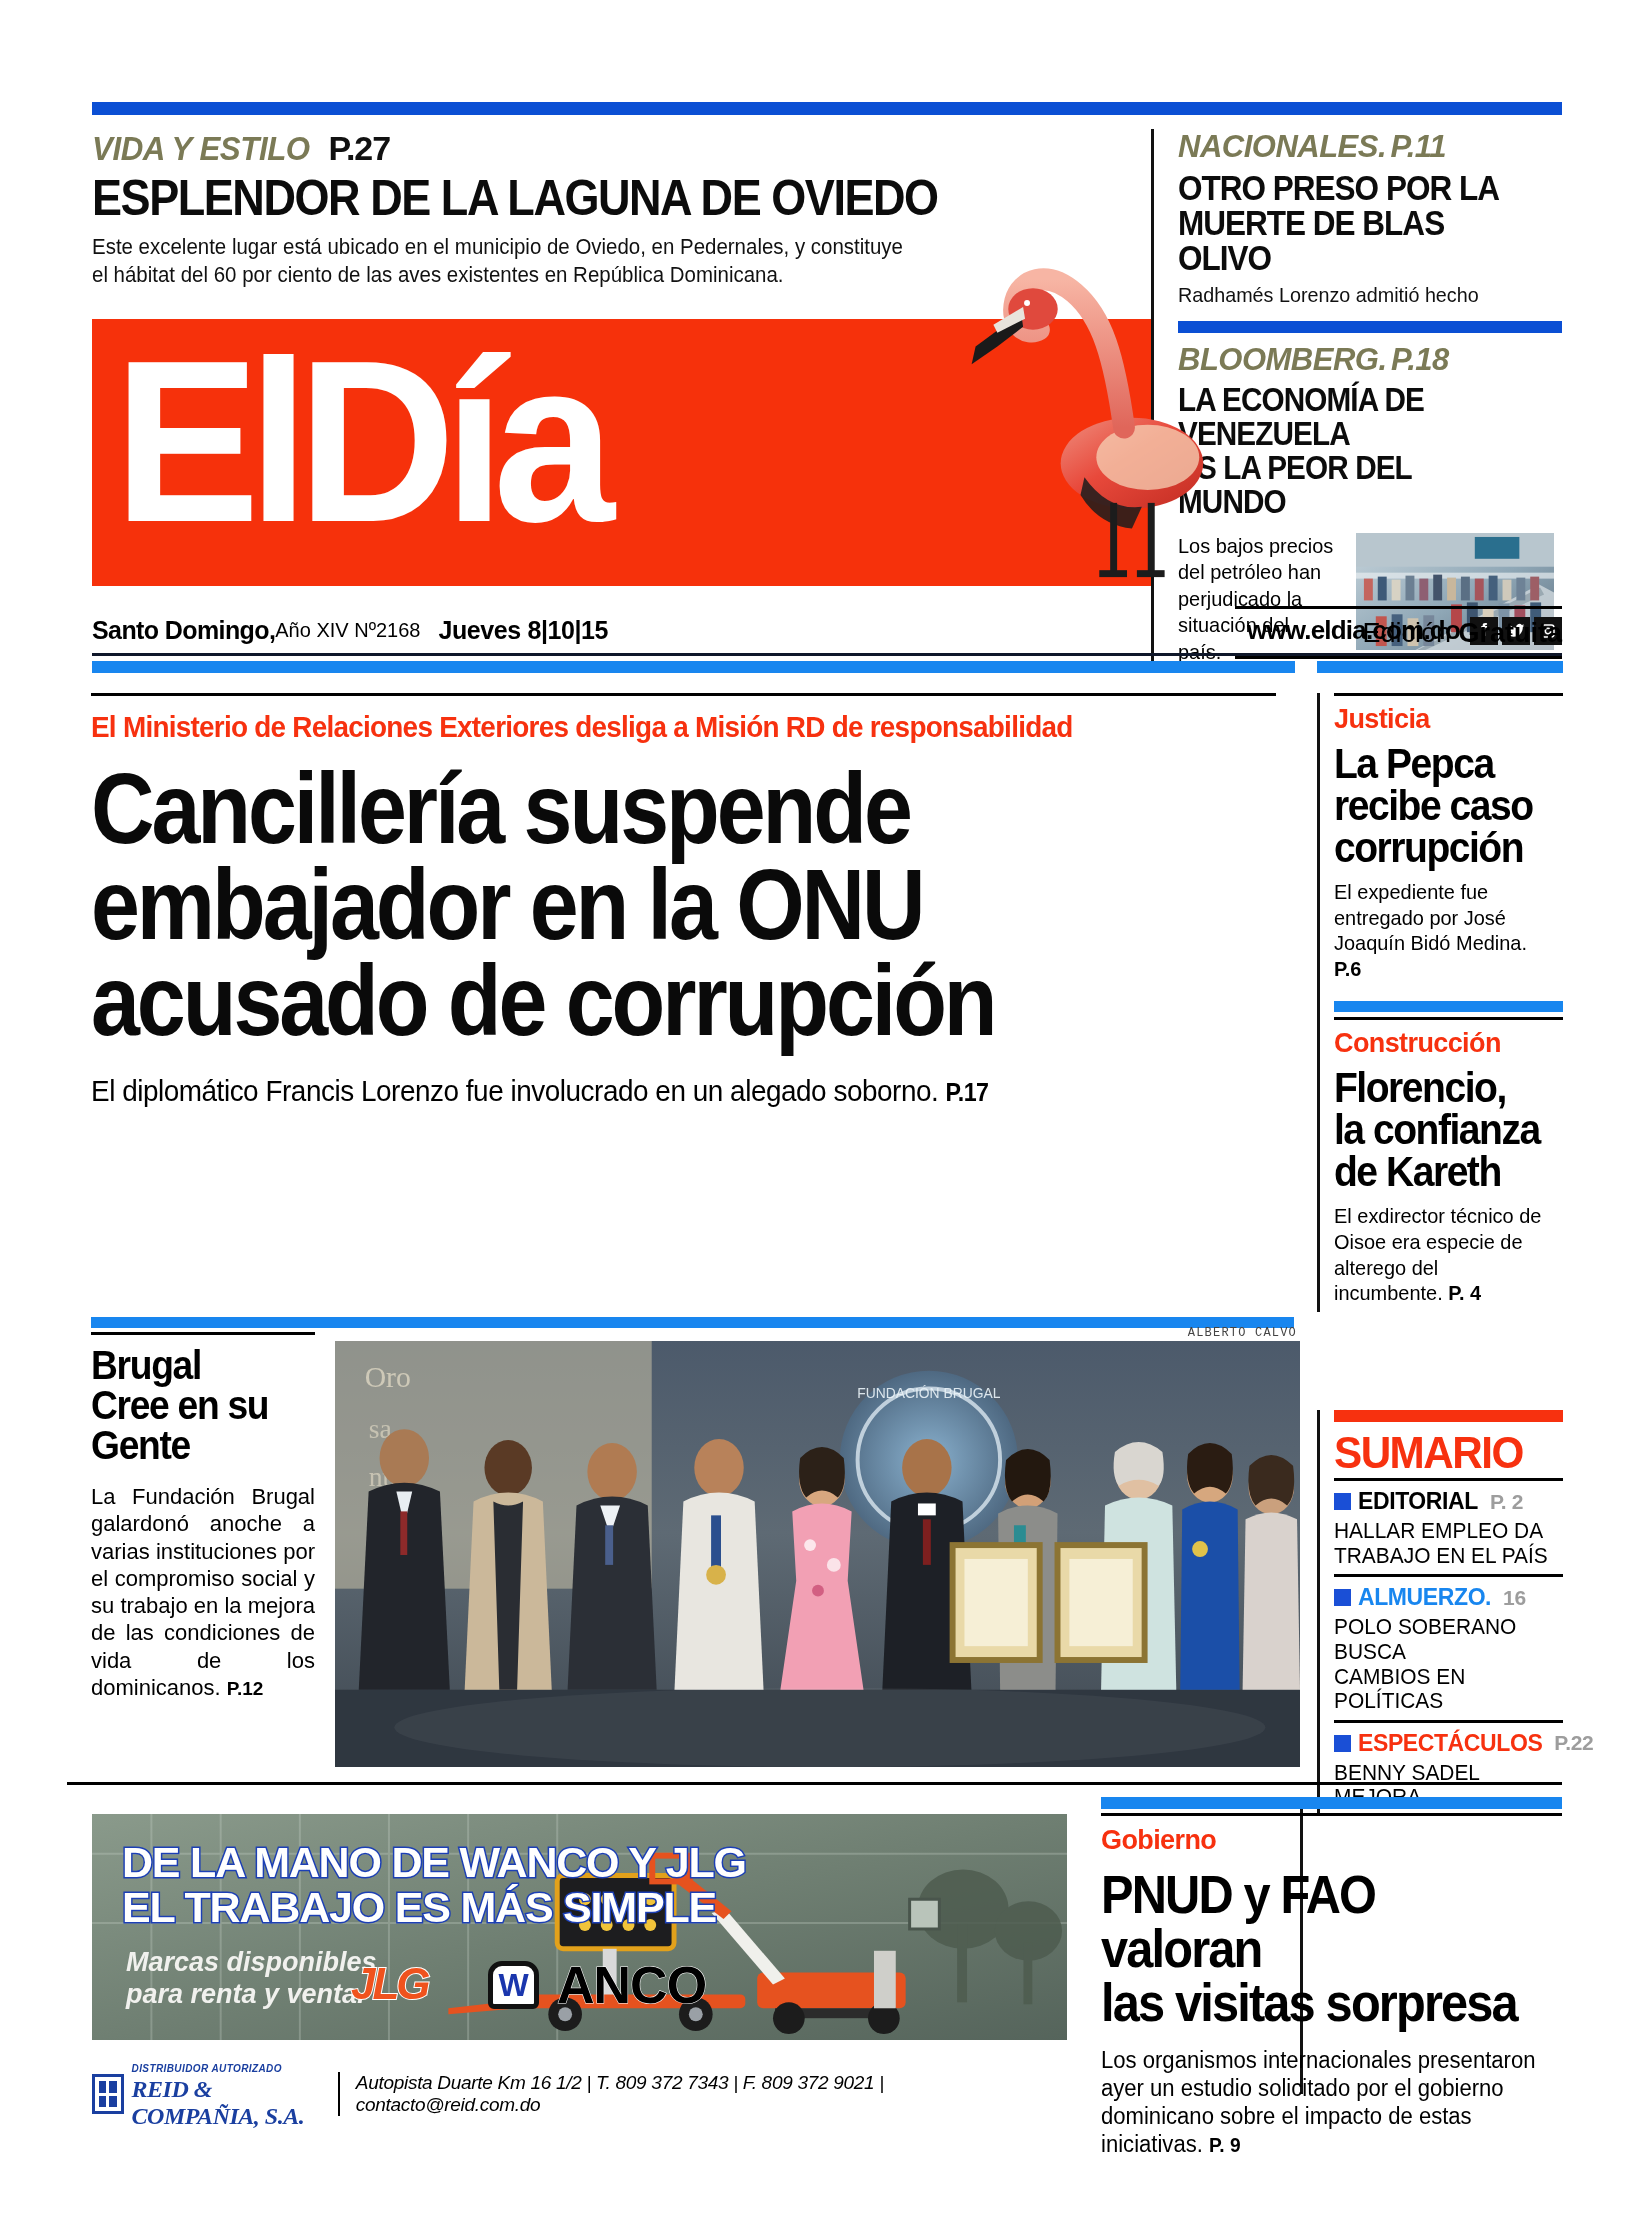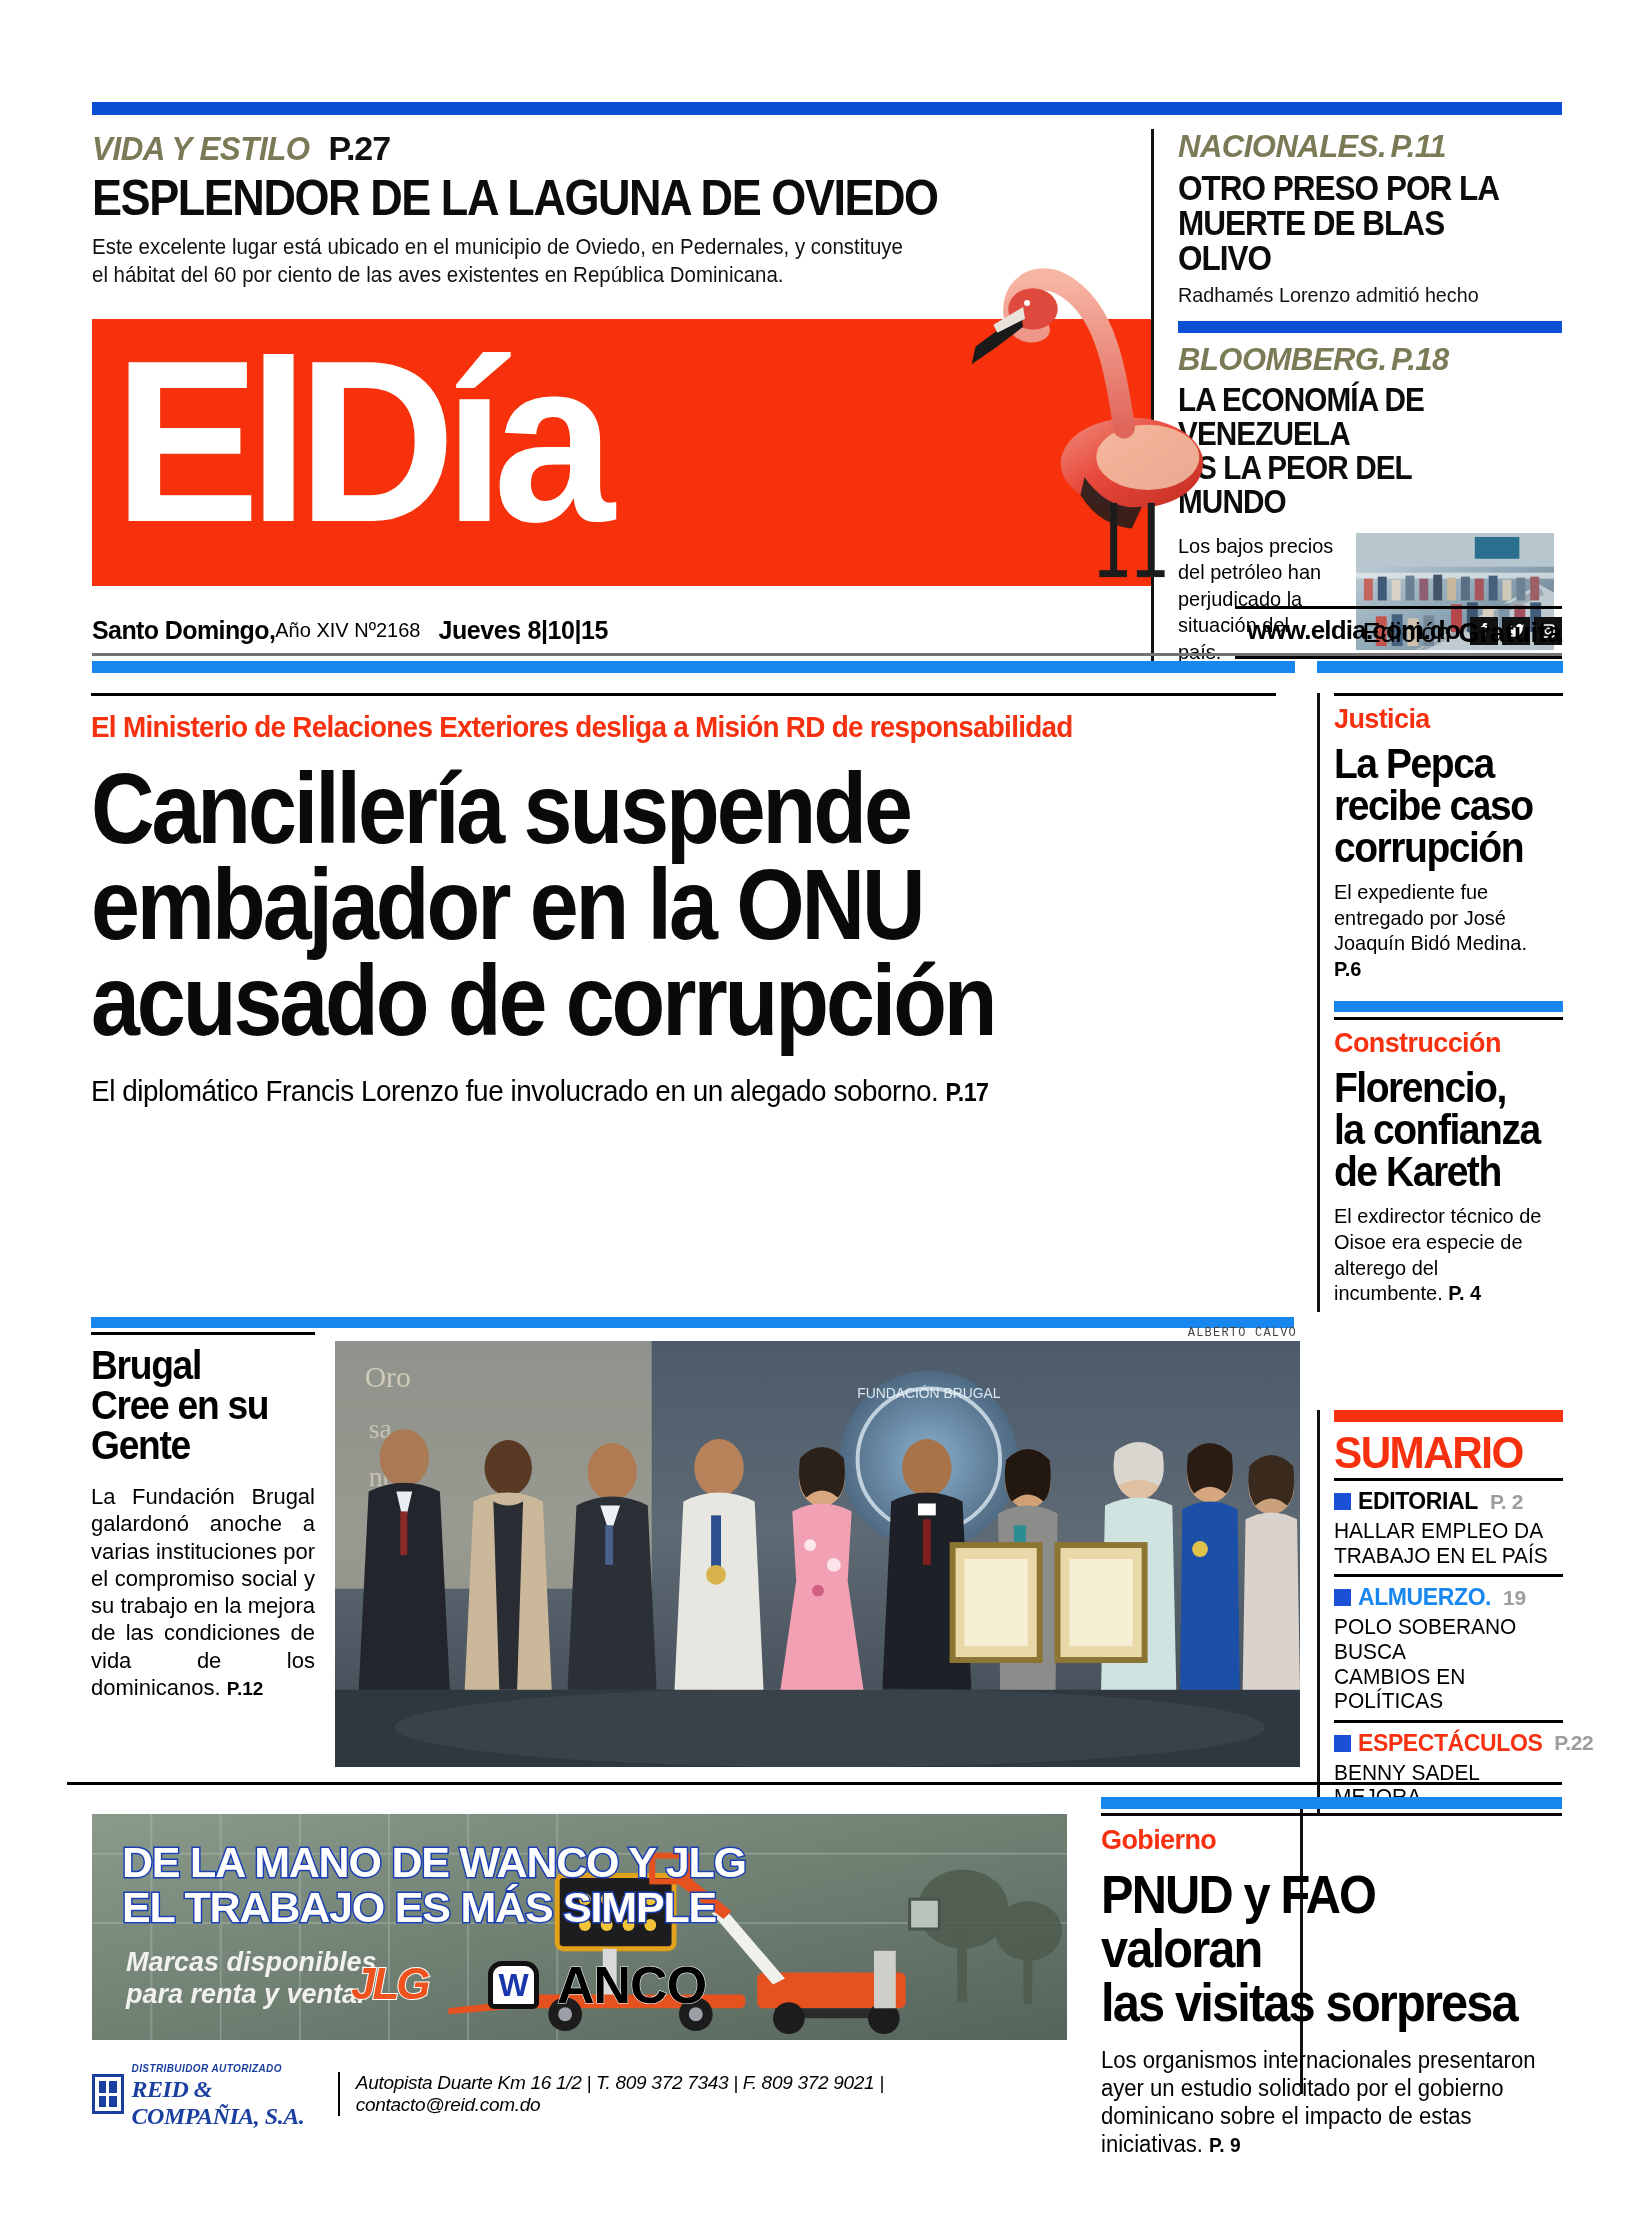--- a/index.html
+++ b/index.html
@@ -58,21 +58,21 @@
   .eldia-word {
     position:absolute; left:22px; top:8px;
     font-family:"Liberation Sans", sans-serif;
     font-weight:800; font-size:230px; line-height:230px; color:#fff;
     letter-spacing:-12px; transform:scaleX(0.95); transform-origin:left top;
   }
   .flamingo-wrap { position:absolute; left:861px; top:-119px; width:297px; height:396px; }
 
   
   .dateline { position:absolute; left:92px; top:606px; width:1470px; }
-  .dl-inner { display:flex; align-items:center; border-bottom:3px solid #737373; padding:9px 0 7px 0; }
+  .dl-inner { display:flex; align-items:center; border-bottom:3px solid #0f172a; padding:9px 0 7px 0; }
   .dl-city { font-weight:800; font-size:25px; letter-spacing:-0.6px; }
   .dl-year { font-size:20px; margin-left:0; }
   .dl-date { font-weight:800; font-size:25px; margin-left:18px; letter-spacing:-0.4px; }
   .dl-web  { margin-left:auto; font-weight:800; font-size:26px; letter-spacing:-0.8px; }
   .social { display:flex; gap:4px; margin-left:10px; }
   .sq { width:28px; height:28px; background:#111; color:#fff; display:flex;
         align-items:center; justify-content:center; font-size:18px; font-weight:700; }
   .dl-free { position:absolute; right:0; top:0; width:327px; text-align:right;
              border-top:3px solid #000; border-bottom:3px solid #000; padding:9px 0 7px 0; font-size:27px; }
   .dl-free b { font-weight:800; }
@@ -360,21 +360,21 @@
         <span class="sum-pg">P. 2</span>
       </div>
       <div class="sum-txt">HALLAR EMPLEO DA</div>
       <div class="sum-txt" style="margin-top:0">TRABAJO EN EL PAÍS</div>
     </div>
 
     <div class="sum-item">
       <div class="sum-lbl" style="color:#1886ef">
         <span class="bullet" style="background:#1a4fd6"></span>
         <span>ALMUERZO.</span>
-        <span class="sum-pg">19</span>
+        <span class="sum-pg">16</span>
       </div>
       <div class="sum-txt">POLO SOBERANO BUSCA</div>
       <div class="sum-txt" style="margin-top:0">CAMBIOS EN POLÍTICAS</div>
     </div>
 
     <div class="sum-item">
       <div class="sum-lbl" style="color:#f7310f">
         <span class="bullet" style="background:#1a4fd6"></span>
         <span>ESPECTÁCULOS</span>
         <span class="sum-pg">P.22</span>

